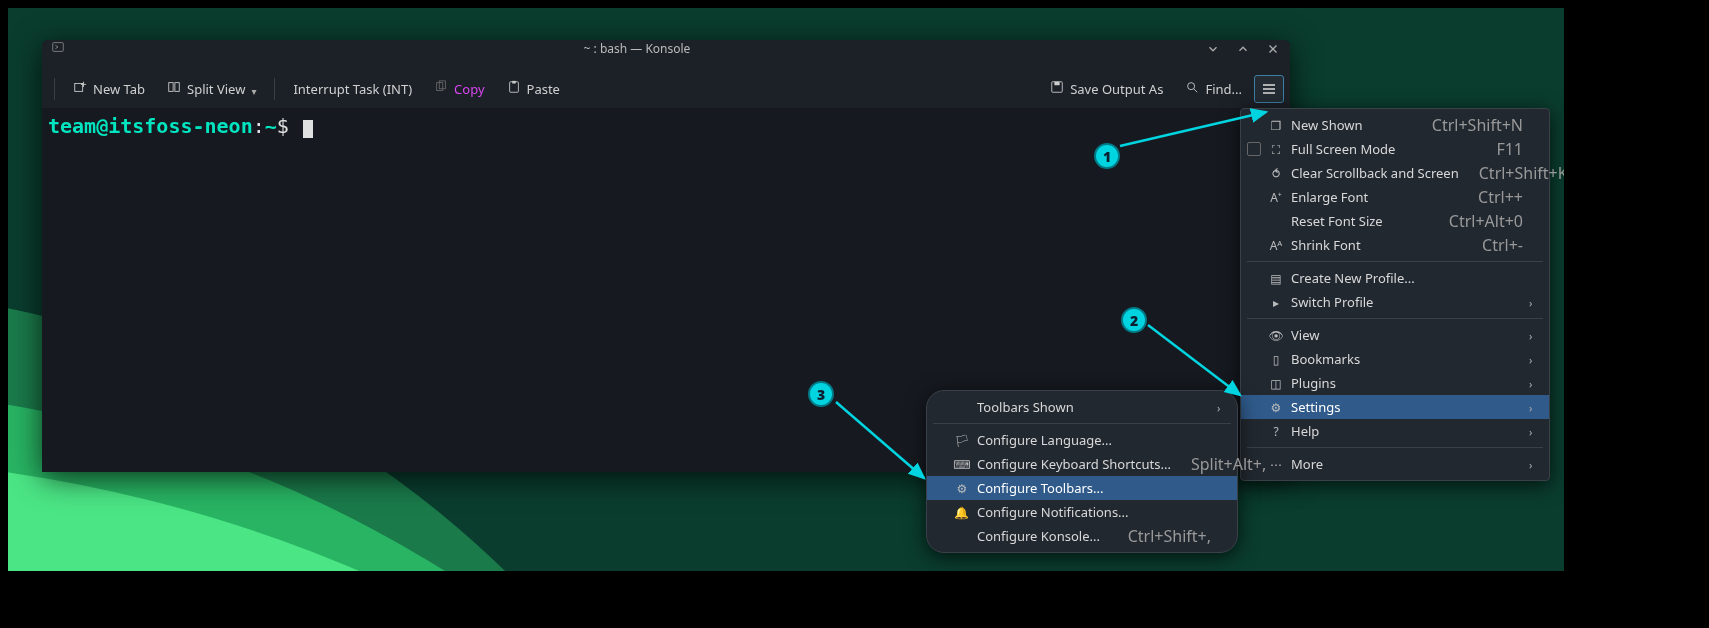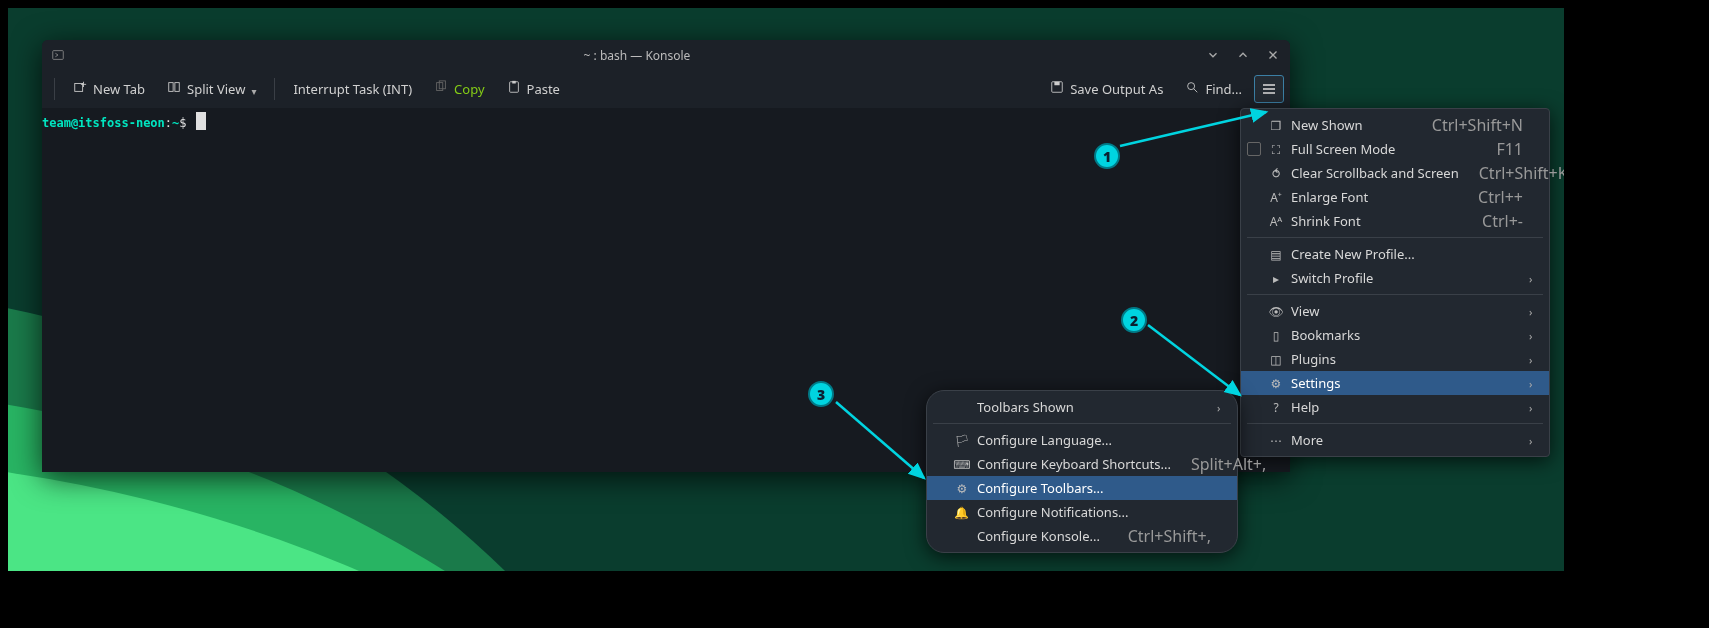--- a/index.html
+++ b/index.html
@@ -50,21 +50,20 @@
     height: 432px;
     background: #1c2128;
     border-radius: 6px;
     box-shadow: 0 6px 30px rgba(0,0,0,0.7);
     display: flex;
     flex-direction: column;
   }
   .titlebar {
     height: 30px;
     display: flex;
-    align-items: center;
     background: #1c2128;
     border-radius: 6px 6px 0 0;
     position: relative;
   }
   .titlebar-left {
     width: 28px;
     display: flex;
     justify-content: center;
     color: #888;
     font-size: 12px;
@@ -100,41 +99,41 @@
   }
   .tool-btn {
     display: flex;
     align-items: flex-end;
     gap: 6px;
     padding: 4px 10px;
     border-radius: 3px;
     cursor: pointer;
     white-space: nowrap;
   }
-  .tool-btn.disabled { color: #84cc16; }
+  .tool-btn.disabled { color: #d946ef; }
   .tool-sep {
     width: 1px; height: 22px;
     background: #3a3f46;
     margin: 0 6px;
   }
   .toolbar-spacer { flex: 1; }
   .hamburger {
     display: flex; align-items: center; justify-content: center;
     width: 30px; height: 28px;
     border: 1px solid #3b7fa5;
     border-radius: 3px;
     background: #242b33;
     cursor: pointer;
   }
   .terminal {
     flex: 1;
     background: #161a20;
-    padding: 4px 0;
+    padding: 4px 6px;
     font-family: "DejaVu Sans Mono", "Courier New", monospace;
-    font-size: 12px;
+    font-size: 20px;
     line-height: 1.4;
     white-space: pre;
   }
   .t-green { color: #00e5c0; font-weight: bold; }
   .t-white { color: #e0e0e0; }
   .t-cyan  { color: #00e5c0; font-weight: bold; }
   .cursor {
     display: inline-block;
     width: 10px; height: 18px;
     background: #e0e0e0;
@@ -314,20 +313,27 @@
         <span class="ico">⥀</span>
         <span class="lbl">Clear Scrollback and Screen</span>
         <span class="short">Ctrl+Shift+K</span>
         <span class="arr"></span>
       </div>
       <div class="menu-item">
         <span class="chk"></span>
         <span class="ico">A⁺</span>
         <span class="lbl">Enlarge Font</span>
         <span class="short">Ctrl++</span>
+        <span class="arr"></span>
+      </div>
+      <div class="menu-item">
+        <span class="chk"></span>
+        <span class="ico"></span>
+        <span class="lbl">Reset Font Size</span>
+        <span class="short">Ctrl+Alt+0</span>
         <span class="arr"></span>
       </div>
       <div class="menu-item">
         <span class="chk"></span>
         <span class="ico">Aᴬ</span>
         <span class="lbl">Shrink Font</span>
         <span class="short">Ctrl+-</span>
         <span class="arr"></span>
       </div>
       <div class="menu-sep"></div>

